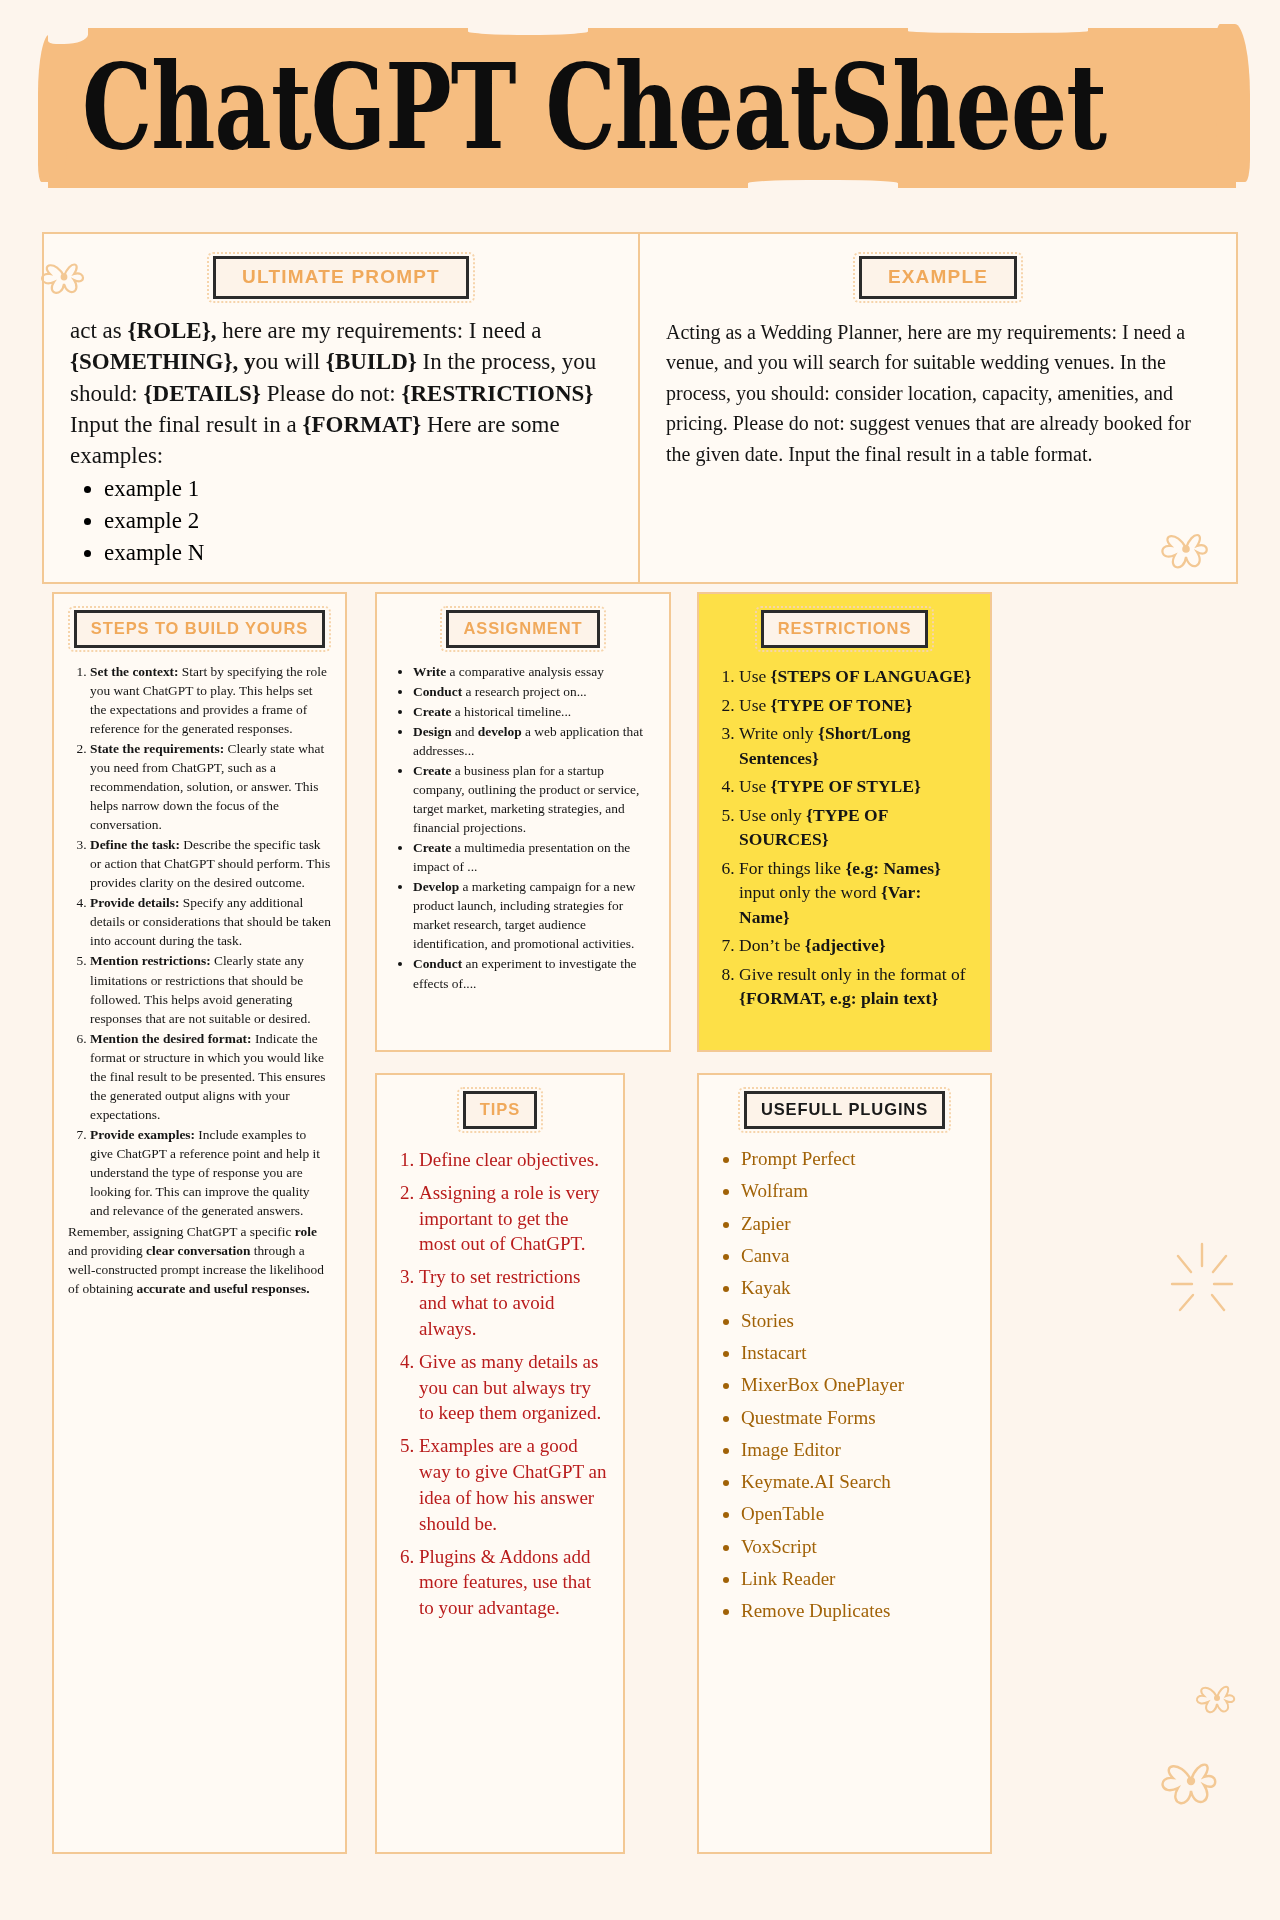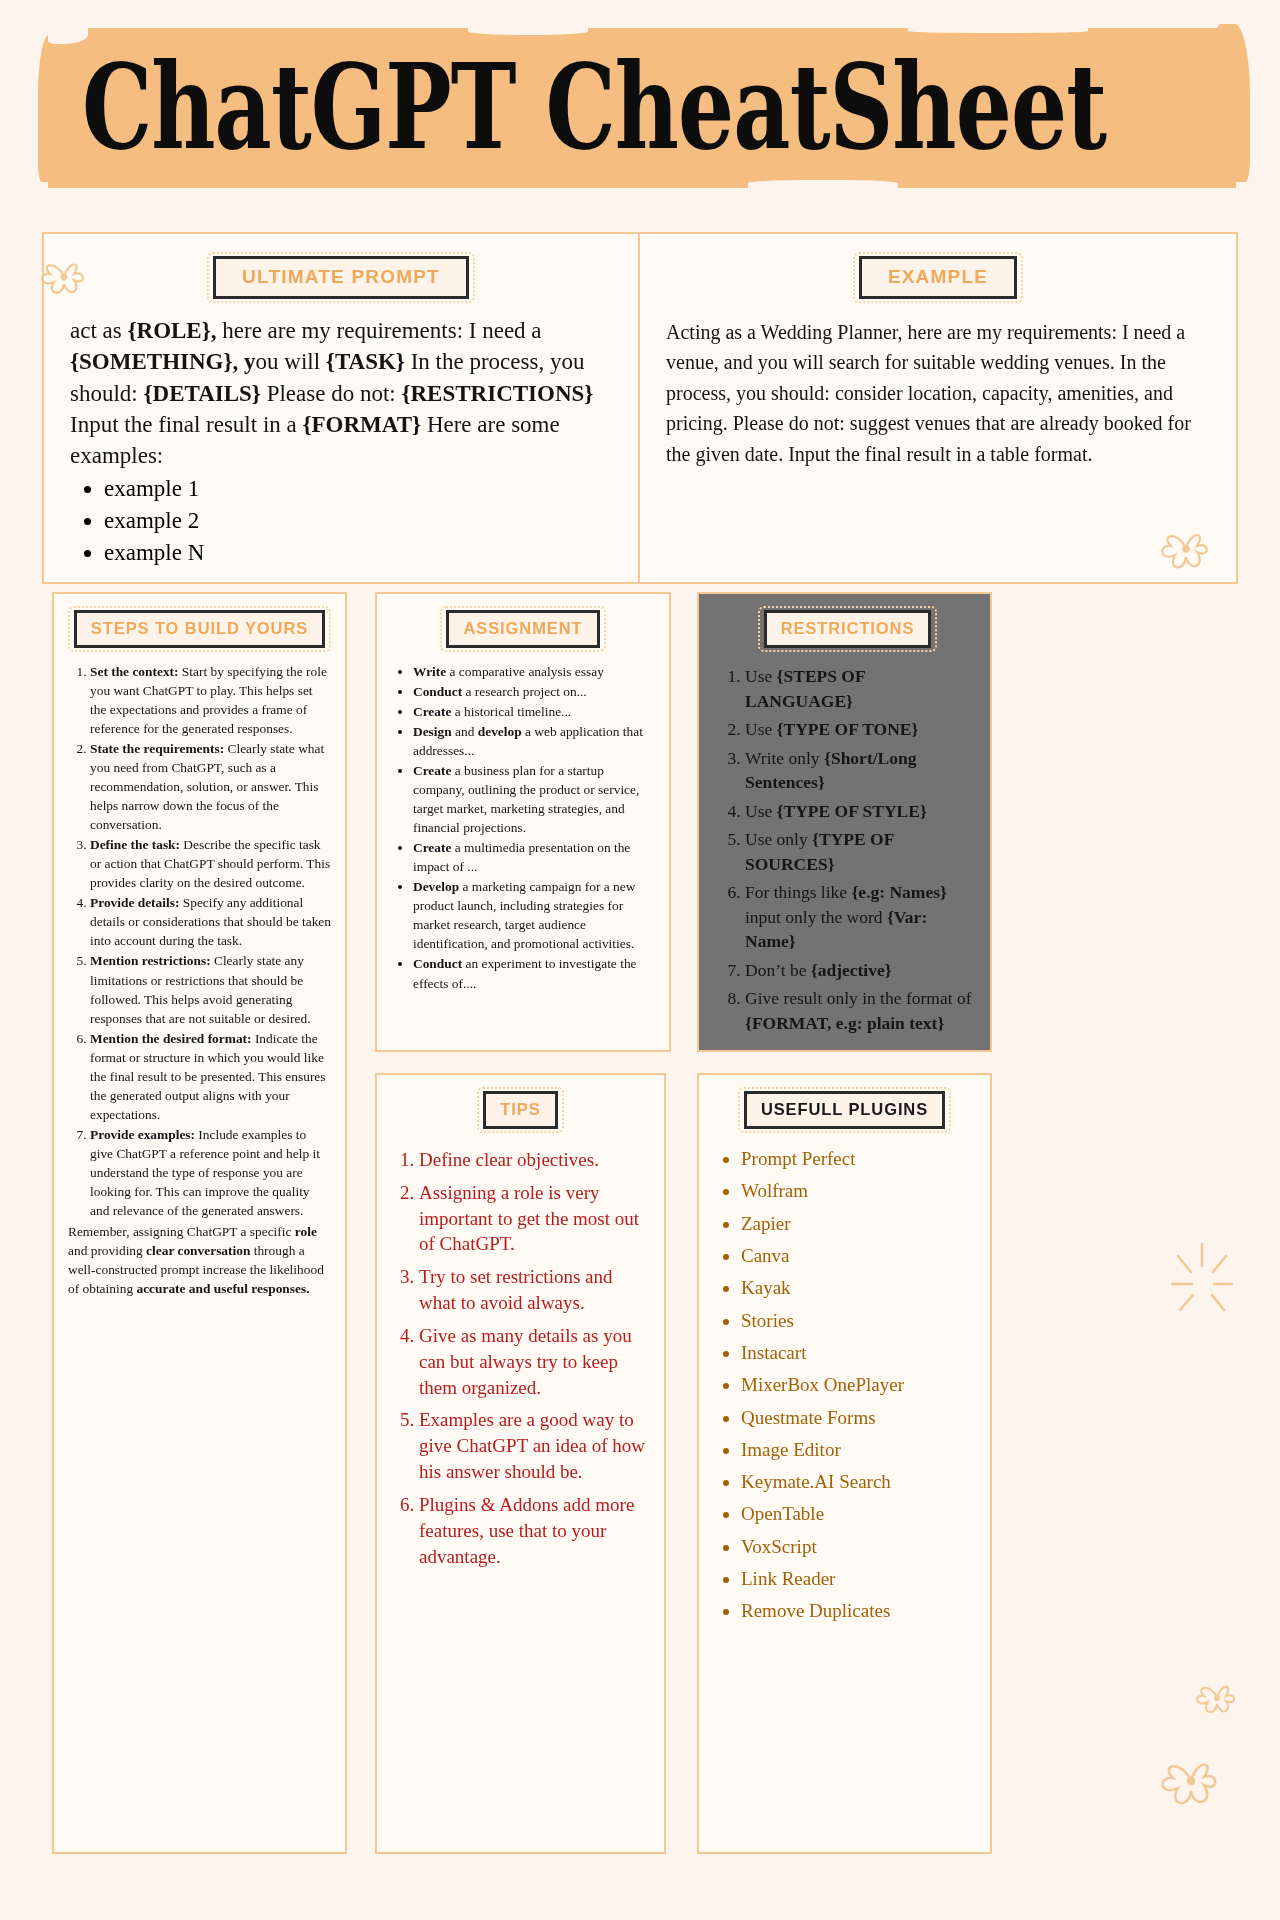--- a/index.html
+++ b/index.html
@@ -147,32 +147,32 @@
     position: absolute;
     left: 375px; top: 592px;
     width: 296px; height: 460px;
     border: 2px solid #f3c894;
     background: #fffaf4;
     padding: 16px 14px 10px 14px;
   }
   .col-mid-bot {
     position: absolute;
     left: 375px; top: 1073px;
-    width: 291px; height: 781px;
+    width: 250px; height: 781px;
     border: 2px solid #f3c894;
     background: #fffaf4;
     padding: 16px 14px 10px 14px;
   }
   .col-right-top {
     position: absolute;
     left: 697px; top: 592px;
     width: 295px; height: 460px;
     border: 2px solid #f3c894;
-    background: #737373;
-    padding: 16px 14px 10px 20px;
+    background: #fde047;
+    padding: 16px 14px 10px 14px;
   }
   .col-right-bot {
     position: absolute;
     left: 697px; top: 1073px;
     width: 295px; height: 781px;
     border: 2px solid #f3c894;
     background: #fffaf4;
     padding: 16px 14px 10px 14px;
   }
 
@@ -252,21 +252,21 @@
 
 <div class="row1">
 
   <div class="cell cell-ultimate">
     <div class="pill-row">
       <span class="pill">
         <span class="pill-text">ULTIMATE PROMPT</span>
       </span>
     </div>
     <div class="body-serif" style="margin-top:16px;">
-      <span id="up-body"><span>act as </span><b>{ROLE},</b><span> here are my requirements: I need a </span><b>{SOMETHING}, y</b><span>ou will </span><b>{TASK}</b><span> In the process, you should: </span><b>{DETAILS}</b><span> Please do not: </span><b>{RESTRICTIONS}</b><span> Input the final result in a </span><b>{FORMAT}</b><span> Here are some examples:</span></span>
+      <span id="up-body"><span>act as </span><b>{ROLE},</b><span> here are my requirements: I need a </span><b>{SOMETHING}, y</b><span>ou will </span><b>{BUILD}</b><span> In the process, you should: </span><b>{DETAILS}</b><span> Please do not: </span><b>{RESTRICTIONS}</b><span> Input the final result in a </span><b>{FORMAT}</b><span> Here are some examples:</span></span>
     </div>
     <ul class="mini-list" id="up-examples">
         <li>example 1</li>
         <li>example 2</li>
         <li>example N</li>
       </ul>
   </div>
 
   <div class="cell cell-example">
     <div class="pill-row">

